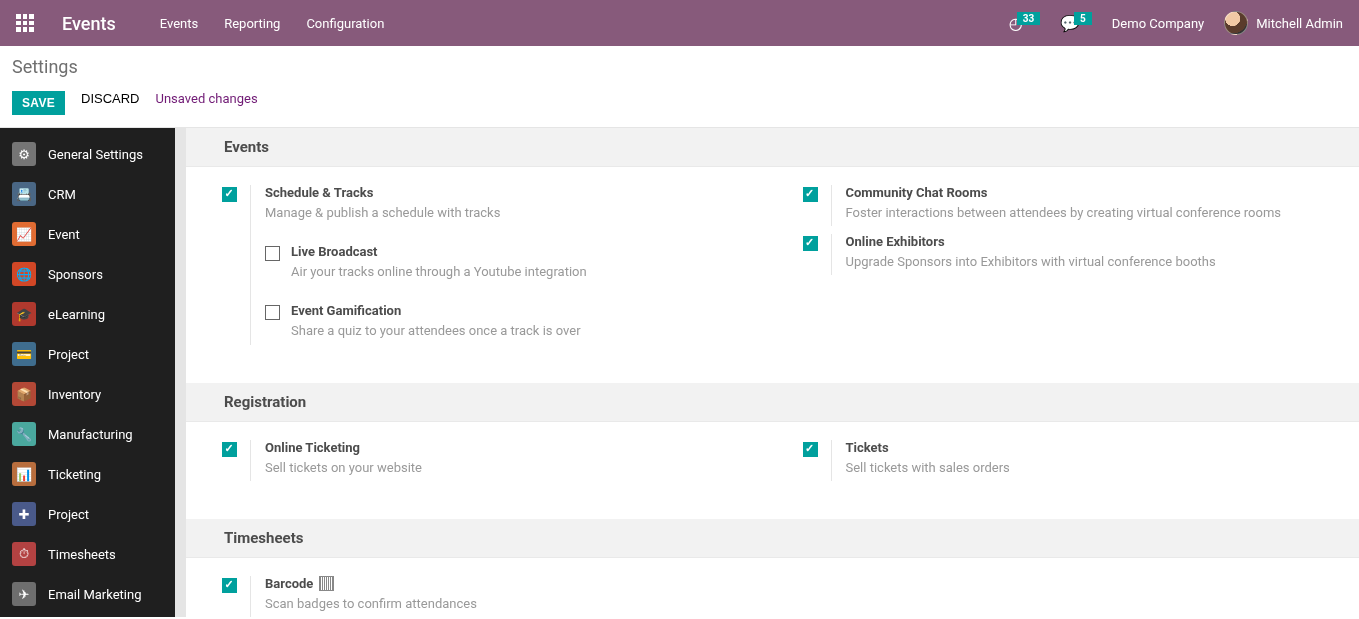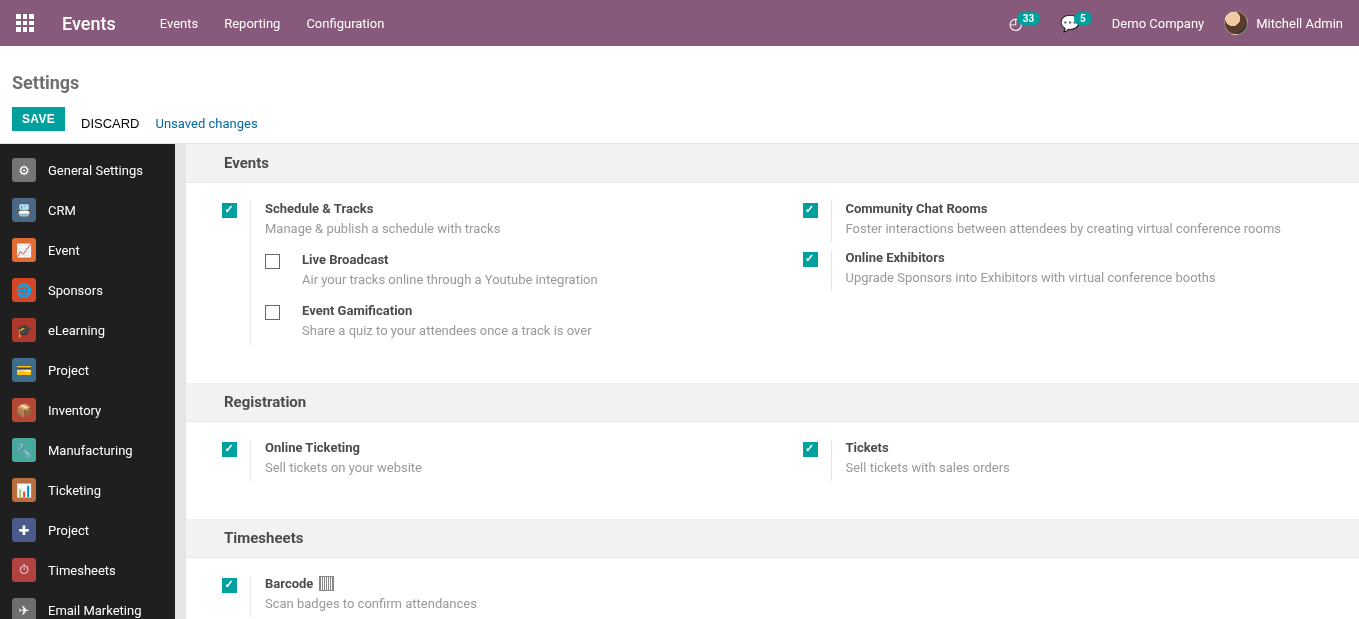--- a/index.html
+++ b/index.html
@@ -8,55 +8,55 @@
   
   .navbar { display: flex; align-items: center; height: 46px; background: #875A7B; color: #fff; padding: 0 16px; }
   .apps-icon { width: 18px; height: 18px; margin-right: 28px; display: grid; grid-template-columns: repeat(3, 1fr); grid-template-rows: repeat(3, 1fr); gap: 2px; cursor: pointer;}
   .apps-icon > div { background: #fff; }
   .brand { font-size: 18px; font-weight: 500; margin-right: 44px; }
   .nav-links { display: flex; gap: 26px; }
   .nav-links a { color: #fff; text-decoration: none; font-size: 13px; cursor:pointer;}
   .nav-right { margin-left: auto; display: flex; align-items: center; gap: 20px; }
   .badge-wrap { display:flex; align-items:center; cursor:pointer; }
   .clock-icon, .chat-icon { font-size:16px; margin-right:-4px; }
-  .badge-pill { background:#00A09D; color:#fff; border-radius:6px; font-size:10px; padding:1px 6px; font-weight:700; margin-left:-2px; position:relative; top:-5px;}
+  .badge-pill { background:#00A09D; color:#fff; border-radius:0; font-size:10px; padding:1px 6px; font-weight:700; margin-left:-2px; position:relative; top:-5px;}
   .company-name { font-size:13px; cursor:pointer; }
   .user-block { display:flex; align-items:center; gap:8px; cursor:pointer;}
   .avatar { width:24px; height:24px; border-radius:50%; background: radial-gradient(circle at 35% 30%, #f1c9a5 35%, #5a3c2c 36% 70%, #333 71%); border:1px solid rgba(255,255,255,0.4); }
 
   
   .control-panel { padding: 10px 16px 0 12px; border-bottom:1px solid #e5e5e5; }
   .cp-row1 { display:flex; align-items:center; }
-  .breadcrumb-title { font-size: 18px; color: #6f6f6f; font-weight:700;margin-top:16px; }
+  .breadcrumb-title { font-size: 18px; color: #6f6f6f; font-weight:400; }
   .search-wrap { margin-left:auto; width: 670px; display:flex; align-items:center; border-bottom:1px solid #aaa; padding-bottom:2px; }
   .search-input { flex:1; border:none; outline:none; font-size:14px; color:#6f6f6f; background:transparent; }
   .search-input::placeholder { color:#6f6f6f; }
   .search-icon { color:#4c4c4c; font-size:15px; cursor:pointer; }
-  .cp-row2 { display:flex; align-items:flex-end; gap:16px; padding: 14px 0 12px 0; }
+  .cp-row2 { display:flex; align-items:flex-start; gap:16px; padding: 14px 0 12px 0; }
   .btn-save { background:#00A09D; color:#fff; border:none; padding:5px 10px; font-weight:700; font-size:12px; letter-spacing:0.3px; cursor:pointer;}
   .btn-discard { color:#000000; background:none; border:none; font-size:13px; font-weight:500; cursor:pointer; }
-  .unsaved { color:#0369a1; font-size:13px; }
+  .unsaved { color:#701a75; font-size:13px; }
 
   
   .main { display:flex; height: calc(619px - 46px - 84px); }
   .sidebar { width: 175px; background:#1f1f1f; overflow-y:auto; padding-top:6px;}
   .sidebar-item { display:flex; align-items:center; gap:12px; padding: 8px 12px; color:#fff; font-size:13px; cursor:pointer; }
   .side-icon { width:24px; height:24px; display:flex; align-items:center; justify-content:center; border-radius:3px; font-size:13px; color:#fff;}
   .scroll-strip { width:11px; background:#e5e5e5; }
   .content { flex:1; overflow-y:auto; padding: 0; background:#fff; }
   
   .section-header { background:#f2f2f2; color:#4c4c4c; font-size:15px; font-weight:700; padding:10px 38px; border-bottom:1px solid #e9e9e9;}
   .section-body { padding: 18px 0 30px 0; }
   .settings-grid { display:grid; grid-template-columns: 1fr 1fr; column-gap: 60px; padding: 0 36px;}
   .setting-row { display:flex; gap:10px; margin-bottom:8px; }
   .setting-row .chk-col { width:18px; padding-top:2px;}
   .setting-block { border-left:1px solid #e5e5e5; padding-left:14px; flex:1; padding-bottom:4px;}
   .setting-title { font-weight:700; color:#4c4c4c; font-size:13px; display:flex; align-items:center; gap:6px;}
   .setting-desc { color:#999999; font-size:13px; margin-top:4px; line-height:1.4;}
-  .sub-row { display:flex; gap:19px; margin-top:14px; }
+  .sub-row { display:flex; gap:8px; margin-top:22px; }
   .sub-row .chk-col { width:18px; }
   .sub-block { flex:1; }
   
   input[type=checkbox].ck { appearance:none; width:15px; height:15px; border:1px solid #888; background:#fff; cursor:pointer; position:relative;}
   input[type=checkbox].ck:checked { background:#00A09D; border-color:#00A09D; }
   input[type=checkbox].ck:checked::after { content:'✓'; color:#fff; font-size:11px; position:absolute; left:1.5px; top:-1px; font-weight:700;}
   input[type=checkbox].ck.boxed { border:1px solid #666; }
   
   .barcode-icon { display:inline-flex; width:15px; height:15px; border:1px solid #888; background:repeating-linear-gradient(90deg,#888 0 1px,transparent 1px 2px); }
 

